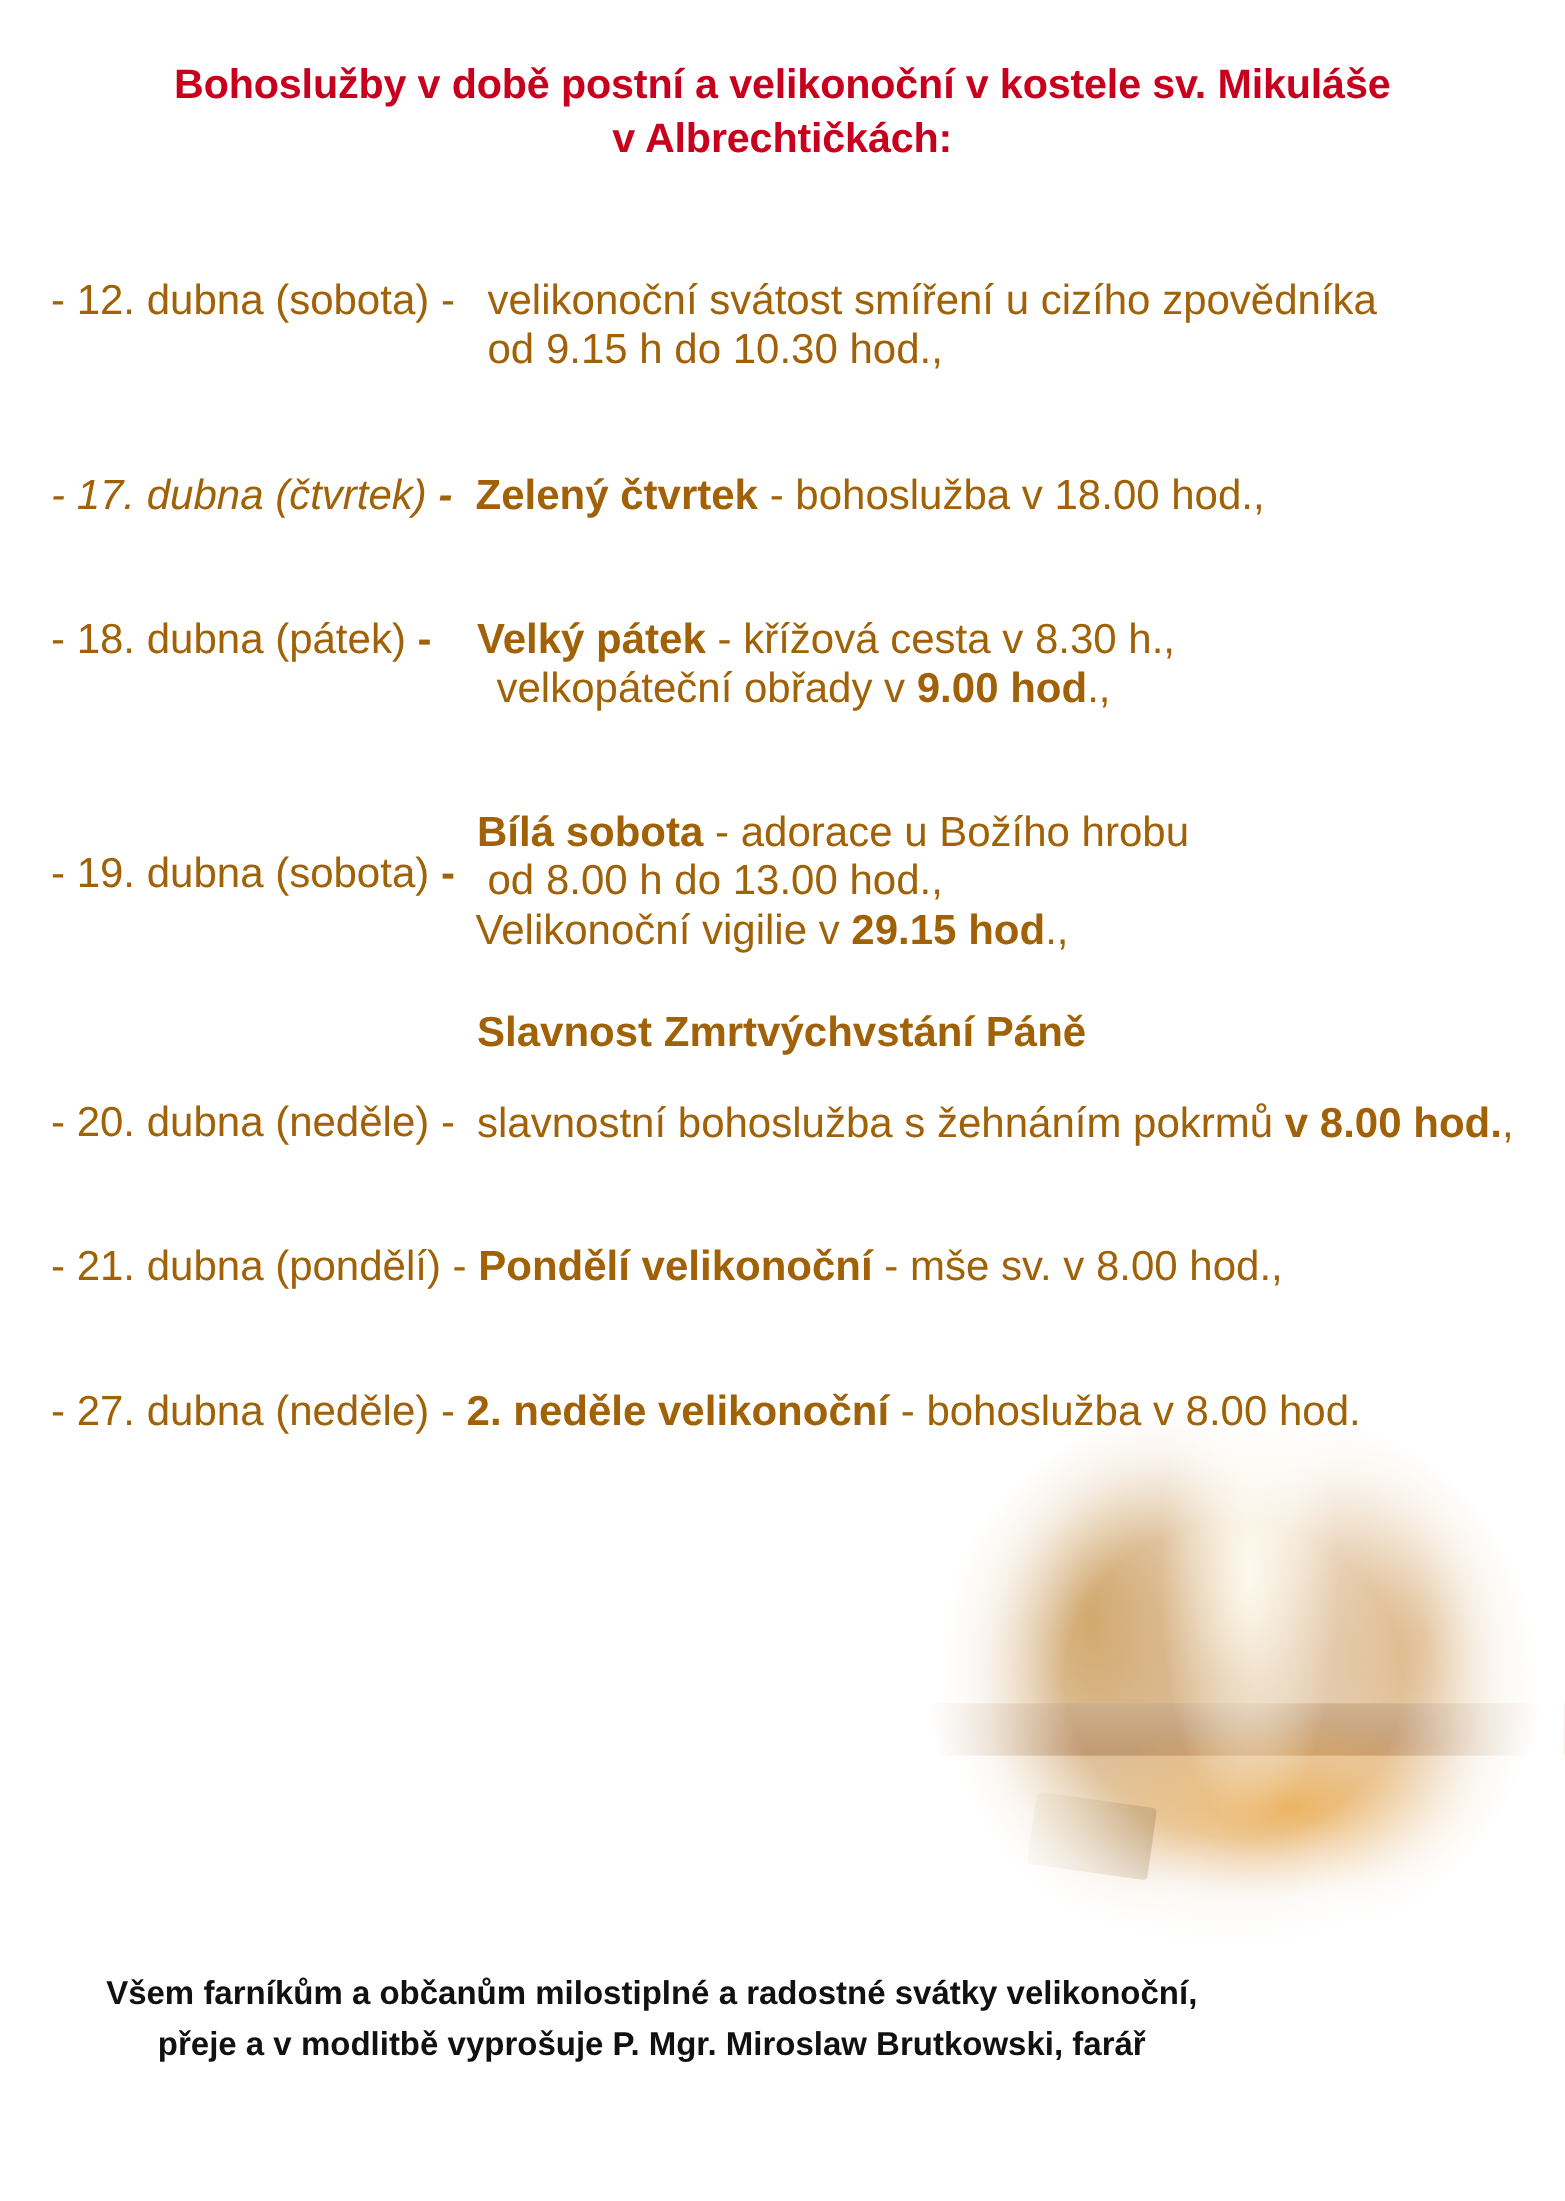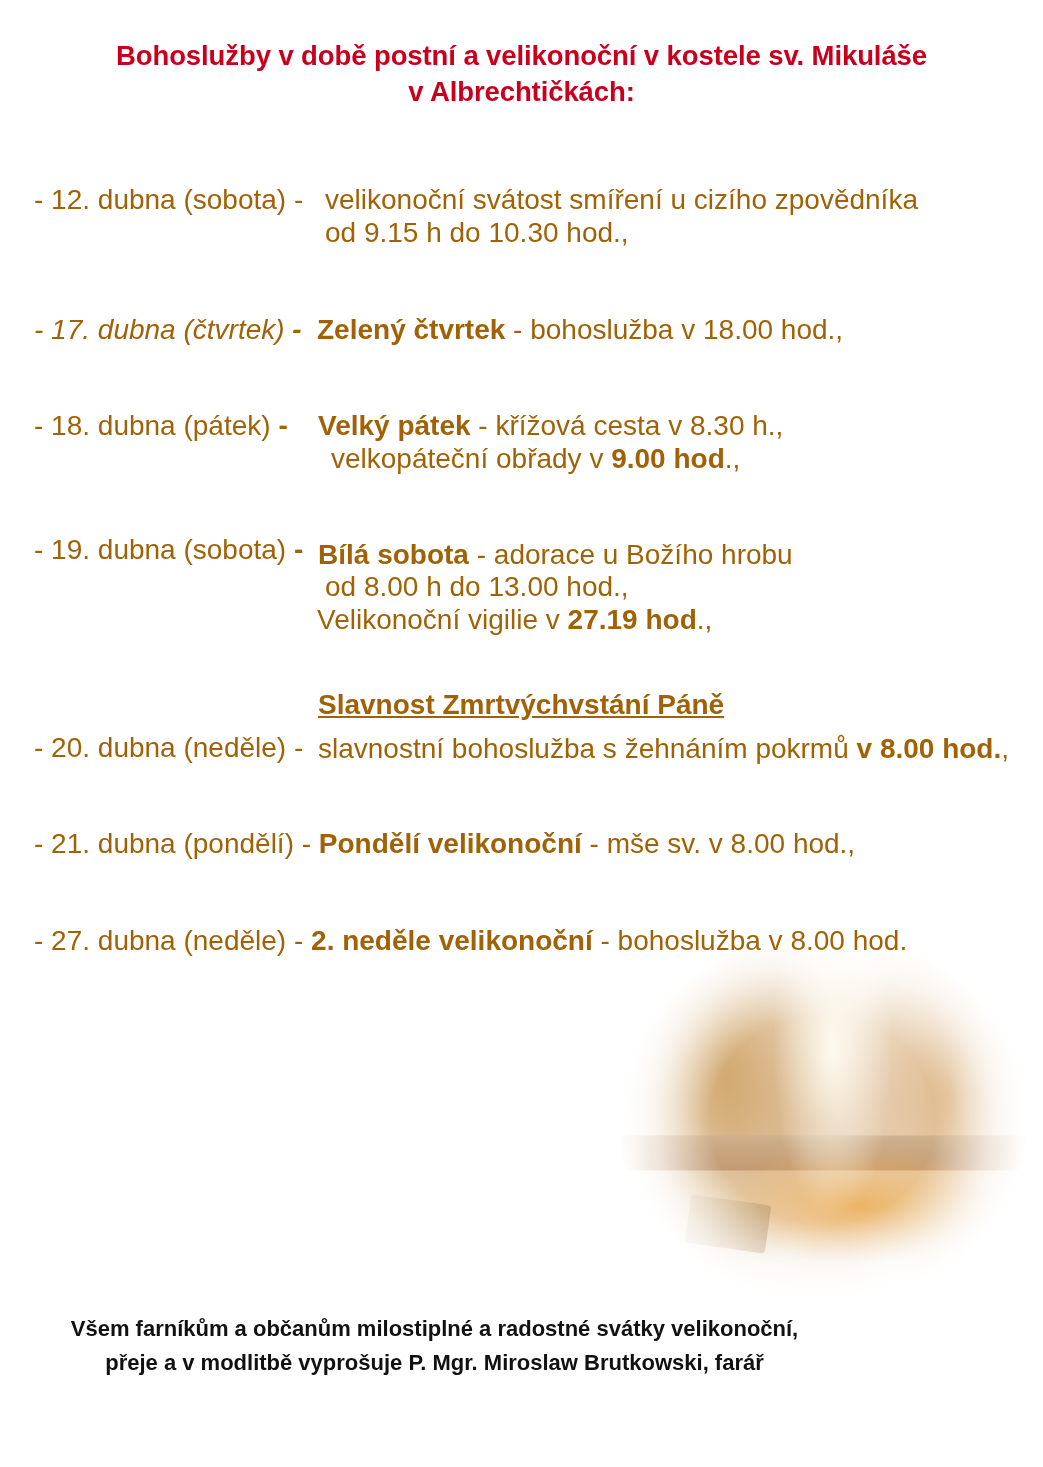--- a/index.html
+++ b/index.html
@@ -104,40 +104,40 @@
     </div>
     <div class="line" style="left:318px; top:410px;">
       <b>Velký pátek</b><span> - křížová cesta v 8.30 h.,</span>
     </div>
     <div class="line" style="left:331px; top:443px;">
       <span>velkopáteční obřady v </span><b>9.00 hod</b><span>.,</span>
     </div>
   </div>
 
   <div>
-    <div class="line" style="left:34px; top:534px;">
+    <div class="line" style="left:34px; top:566px;">
       <span>- 19. dubna (sobota)</span>
       <b>-</b>
     </div>
     <div class="line" style="left:318px; top:539px;">
       <b>Bílá sobota</b><span> - adorace u Božího hrobu</span>
     </div>
     <div class="line" style="left:325px; top:571px;">
       <span>od 8.00 h do 13.00 hod.,</span>
     </div>
     <div class="line" style="left:317px; top:604px;">
-      <span>Velikonoční vigilie v </span><b>27.19 hod</b><span>.,</span>
+      <span>Velikonoční vigilie v </span><b>29.15 hod</b><span>.,</span>
     </div>
   </div>
 
   <div>
     <div class="line" style="left:34px; top:700px;margin-top:32px;">
       <span>- 20. dubna (neděle) -</span>
     </div>
-    <div class="line" style="left:318px; top:689px;text-decoration:underline;">
+    <div class="line" style="left:318px; top:672px;">
       <b>Slavnost Zmrtvýchvstání Páně</b>
     </div>
     <div class="line" style="left:318px; top:733px;">
       <span>slavnostní bohoslužba s žehnáním pokrmů </span><b>v 8.00 hod.</b><span>,</span>
     </div>
   </div>
 
   <div>
     <div class="line" style="left:34px; top:828px;">
       <span>- 21. dubna (pondělí) -</span>

